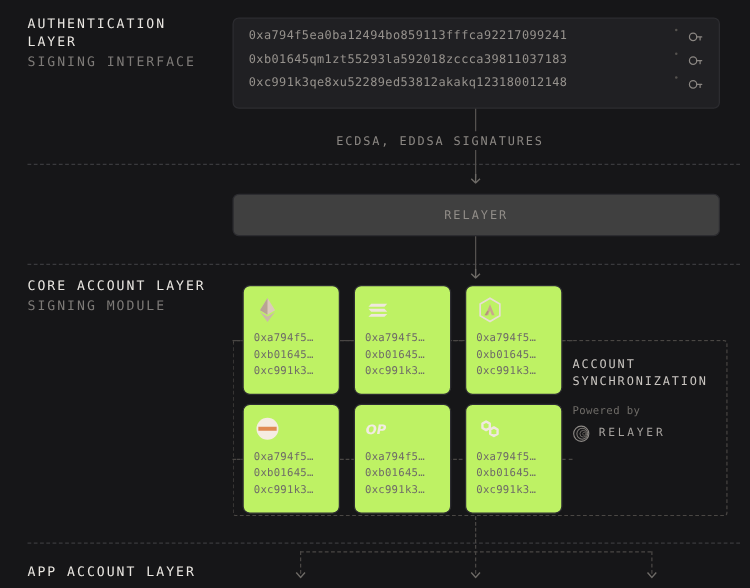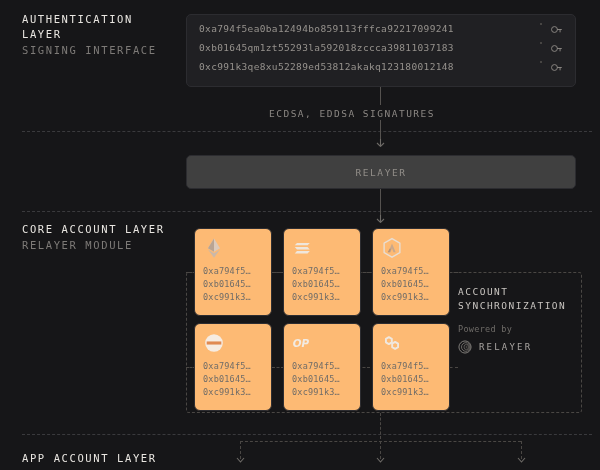--- a/index.html
+++ b/index.html
@@ -100,21 +100,21 @@
   }
 
   
   #card-grid{
     position:absolute;left:194px;top:228px;
     display:grid;grid-template-columns:repeat(3,78px);
     grid-template-rows:88px 88px;gap:7px 11px;
   }
   .chain-card{
     width:78px;height:88px;
-    background:#fdba74;border:1px solid #2d2d31;border-radius:6px;
+    background:#bef264;border:1px solid #2d2d31;border-radius:6px;
     box-sizing:border-box;padding:8px 16px 0 8px;
     position:relative;
   }
   .chain-logo{
     width:22px;height:22px;display:block;margin-bottom:6px;
   }
   .card-addr{
     font-size:8.5px;letter-spacing:0.2px;color:#6f6c68;
     line-height:13px;white-space:nowrap;
   }
@@ -215,21 +215,21 @@
     <span class="txt">RELAYER</span>
   </div>
 
   <div id="conn-core"></div>
   <svg id="arrow-core" viewBox="0 0 11 8">
     <path d="M5.5 0 V7 M2 4 L5.5 7.4 L9 4" fill="none" stroke="#6d6a66" stroke-width="1.1"></path>
   </svg>
 
   <div class="layer-label" id="lbl-core">
     <div class="layer-title">CORE ACCOUNT LAYER</div>
-    <div class="layer-sub">RELAYER MODULE</div>
+    <div class="layer-sub">SIGNING MODULE</div>
   </div>
 
   <div id="core-box"></div>
 
   <div class="card-link" style="left:186px;top:272px;width:10px;"></div>
   <div class="card-link" style="left:272px;top:272px;width:12px;"></div>
   <div class="card-link" style="left:358px;top:272px;width:12px;"></div>
   <div class="card-link" style="left:444px;top:272px;width:14px;"></div>
   <div class="card-link" style="left:186px;top:367px;width:10px;"></div>
   <div class="card-link" style="left:272px;top:367px;width:12px;"></div>

